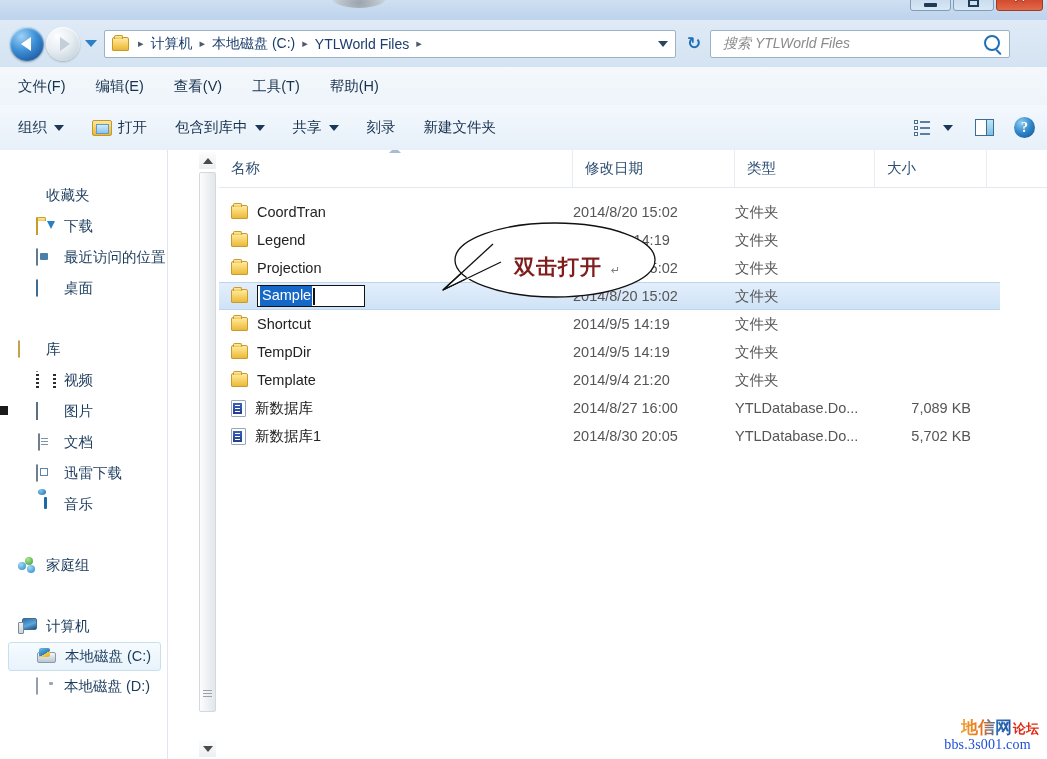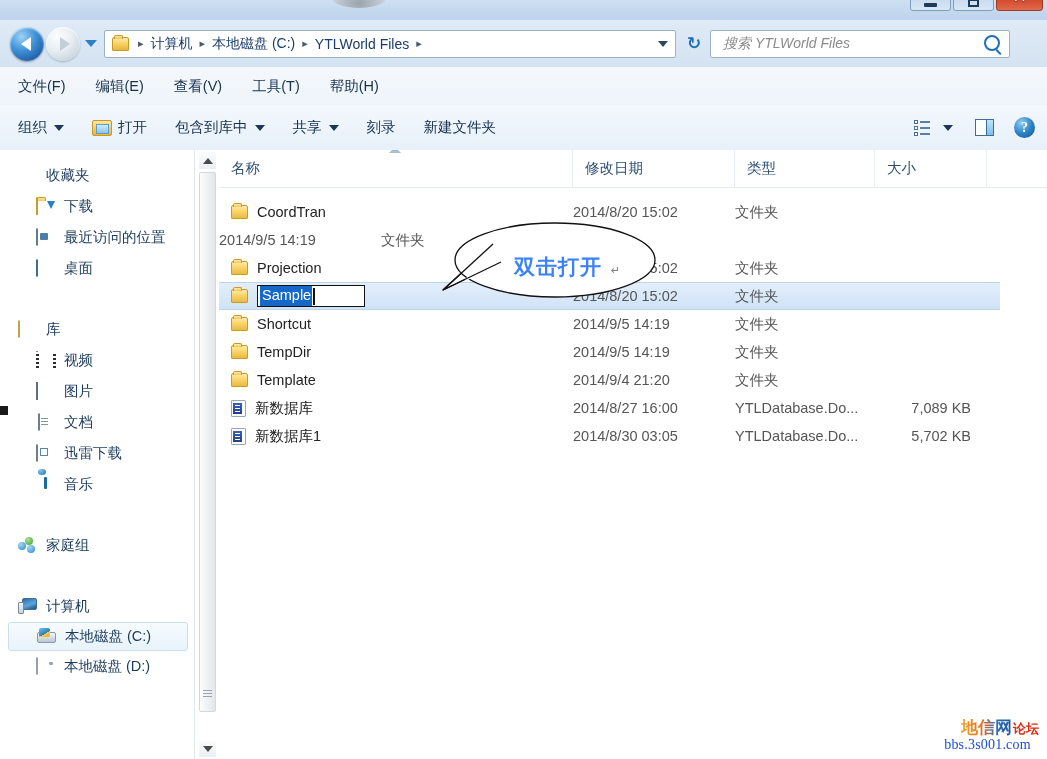--- a/index.html
+++ b/index.html
@@ -164,23 +164,23 @@
   .help-icon{
     width:21px;height:21px;border-radius:50%;margin-left:20px;
     background:radial-gradient(circle at 35% 28%,#8ecdf3 0%,#2f84c8 50%,#13508e 100%);
     color:#ffffff;font-size:14px;font-weight:bold;line-height:21px;text-align:center;
     font-family:"Liberation Serif",serif;
   }
 
   
   .body-area{position:absolute;left:0;top:150px;width:1047px;height:609px;background:#ffffff;}
   .sidebar{
-    position:absolute;left:0;top:0;width:195px;height:609px;
+    position:absolute;left:0;top:0;width:168px;height:609px;
     background:#ffffff;border-right:1px solid #dfe7ee;
-    padding-top:6px;box-sizing:border-box;overflow:hidden;
+    padding-top:26px;box-sizing:border-box;overflow:hidden;
   }
   .side-scroll{
     position:absolute;left:198px;top:0;width:20px;height:609px;
     background:#ffffff;
   }
   .sb-up,.sb-down{
     position:absolute;left:1px;width:17px;height:17px;
     background:linear-gradient(180deg,#fbfcfd,#eceff2);
     display:flex;align-items:center;justify-content:center;
   }
@@ -400,21 +400,21 @@
   .rename-caret{
     width:1.5px;height:17px;background:#121212;margin-left:1px;
   }
 
   
   .callout{position:absolute;left:425px;top:218px;width:250px;height:100px;pointer-events:none;}
   .callout svg{display:block;}
   .callout-text{
     position:absolute;left:58px;top:35px;width:150px;text-align:center;
     font-family:"Liberation Serif","DejaVu Serif",serif;
-    font-size:21px;font-weight:bold;color:#3b82f6;letter-spacing:1px;
+    font-size:21px;font-weight:bold;color:#7f1d1d;letter-spacing:1px;
     white-space:nowrap;
   }
   .callout-mark{
     position:absolute;left:186px;top:46px;font-size:11px;color:#7d7d7d;
   }
 
   
   .watermark{position:absolute;right:8px;bottom:6px;text-align:center;line-height:1.05;}
   .wm-top{font-size:17px;font-weight:bold;white-space:nowrap;font-family:Liberation Mono, monospace;margin-left:25px;}
   .wm-cn1{
@@ -643,20 +643,24 @@
           <div class="cell-name">
             <span class="f-icon"></span>
             <span>CoordTran</span>
           </div>
           <div class="cell-date">2014/8/20 15:02</div>
           <div class="cell-type">文件夹</div>
           <div class="cell-size"></div>
         </div>
 
         <div class="row">
+          <div class="cell-name">
+            <span class="f-icon"></span>
+            <span>Legend</span>
+          </div>
           <div class="cell-date">2014/9/5 14:19</div>
           <div class="cell-type">文件夹</div>
           <div class="cell-size"></div>
         </div>
 
         <div class="row">
           <div class="cell-name">
             <span class="f-icon"></span>
             <span>Projection</span>
           </div>
@@ -716,21 +720,21 @@
           <div class="cell-date">2014/8/27 16:00</div>
           <div class="cell-type">YTLDatabase.Do...</div>
           <div class="cell-size">7,089 KB</div>
         </div>
 
         <div class="row">
           <div class="cell-name">
             <span class="db-icon"></span>
             <span>新数据库1</span>
           </div>
-          <div class="cell-date">2014/8/30 03:05</div>
+          <div class="cell-date">2014/8/30 20:05</div>
           <div class="cell-type">YTLDatabase.Do...</div>
           <div class="cell-size">5,702 KB</div>
         </div>
 
       </div>
     </div>
   </div>
 
   <div class="edge-tick" style="top:406px;"></div>
 

